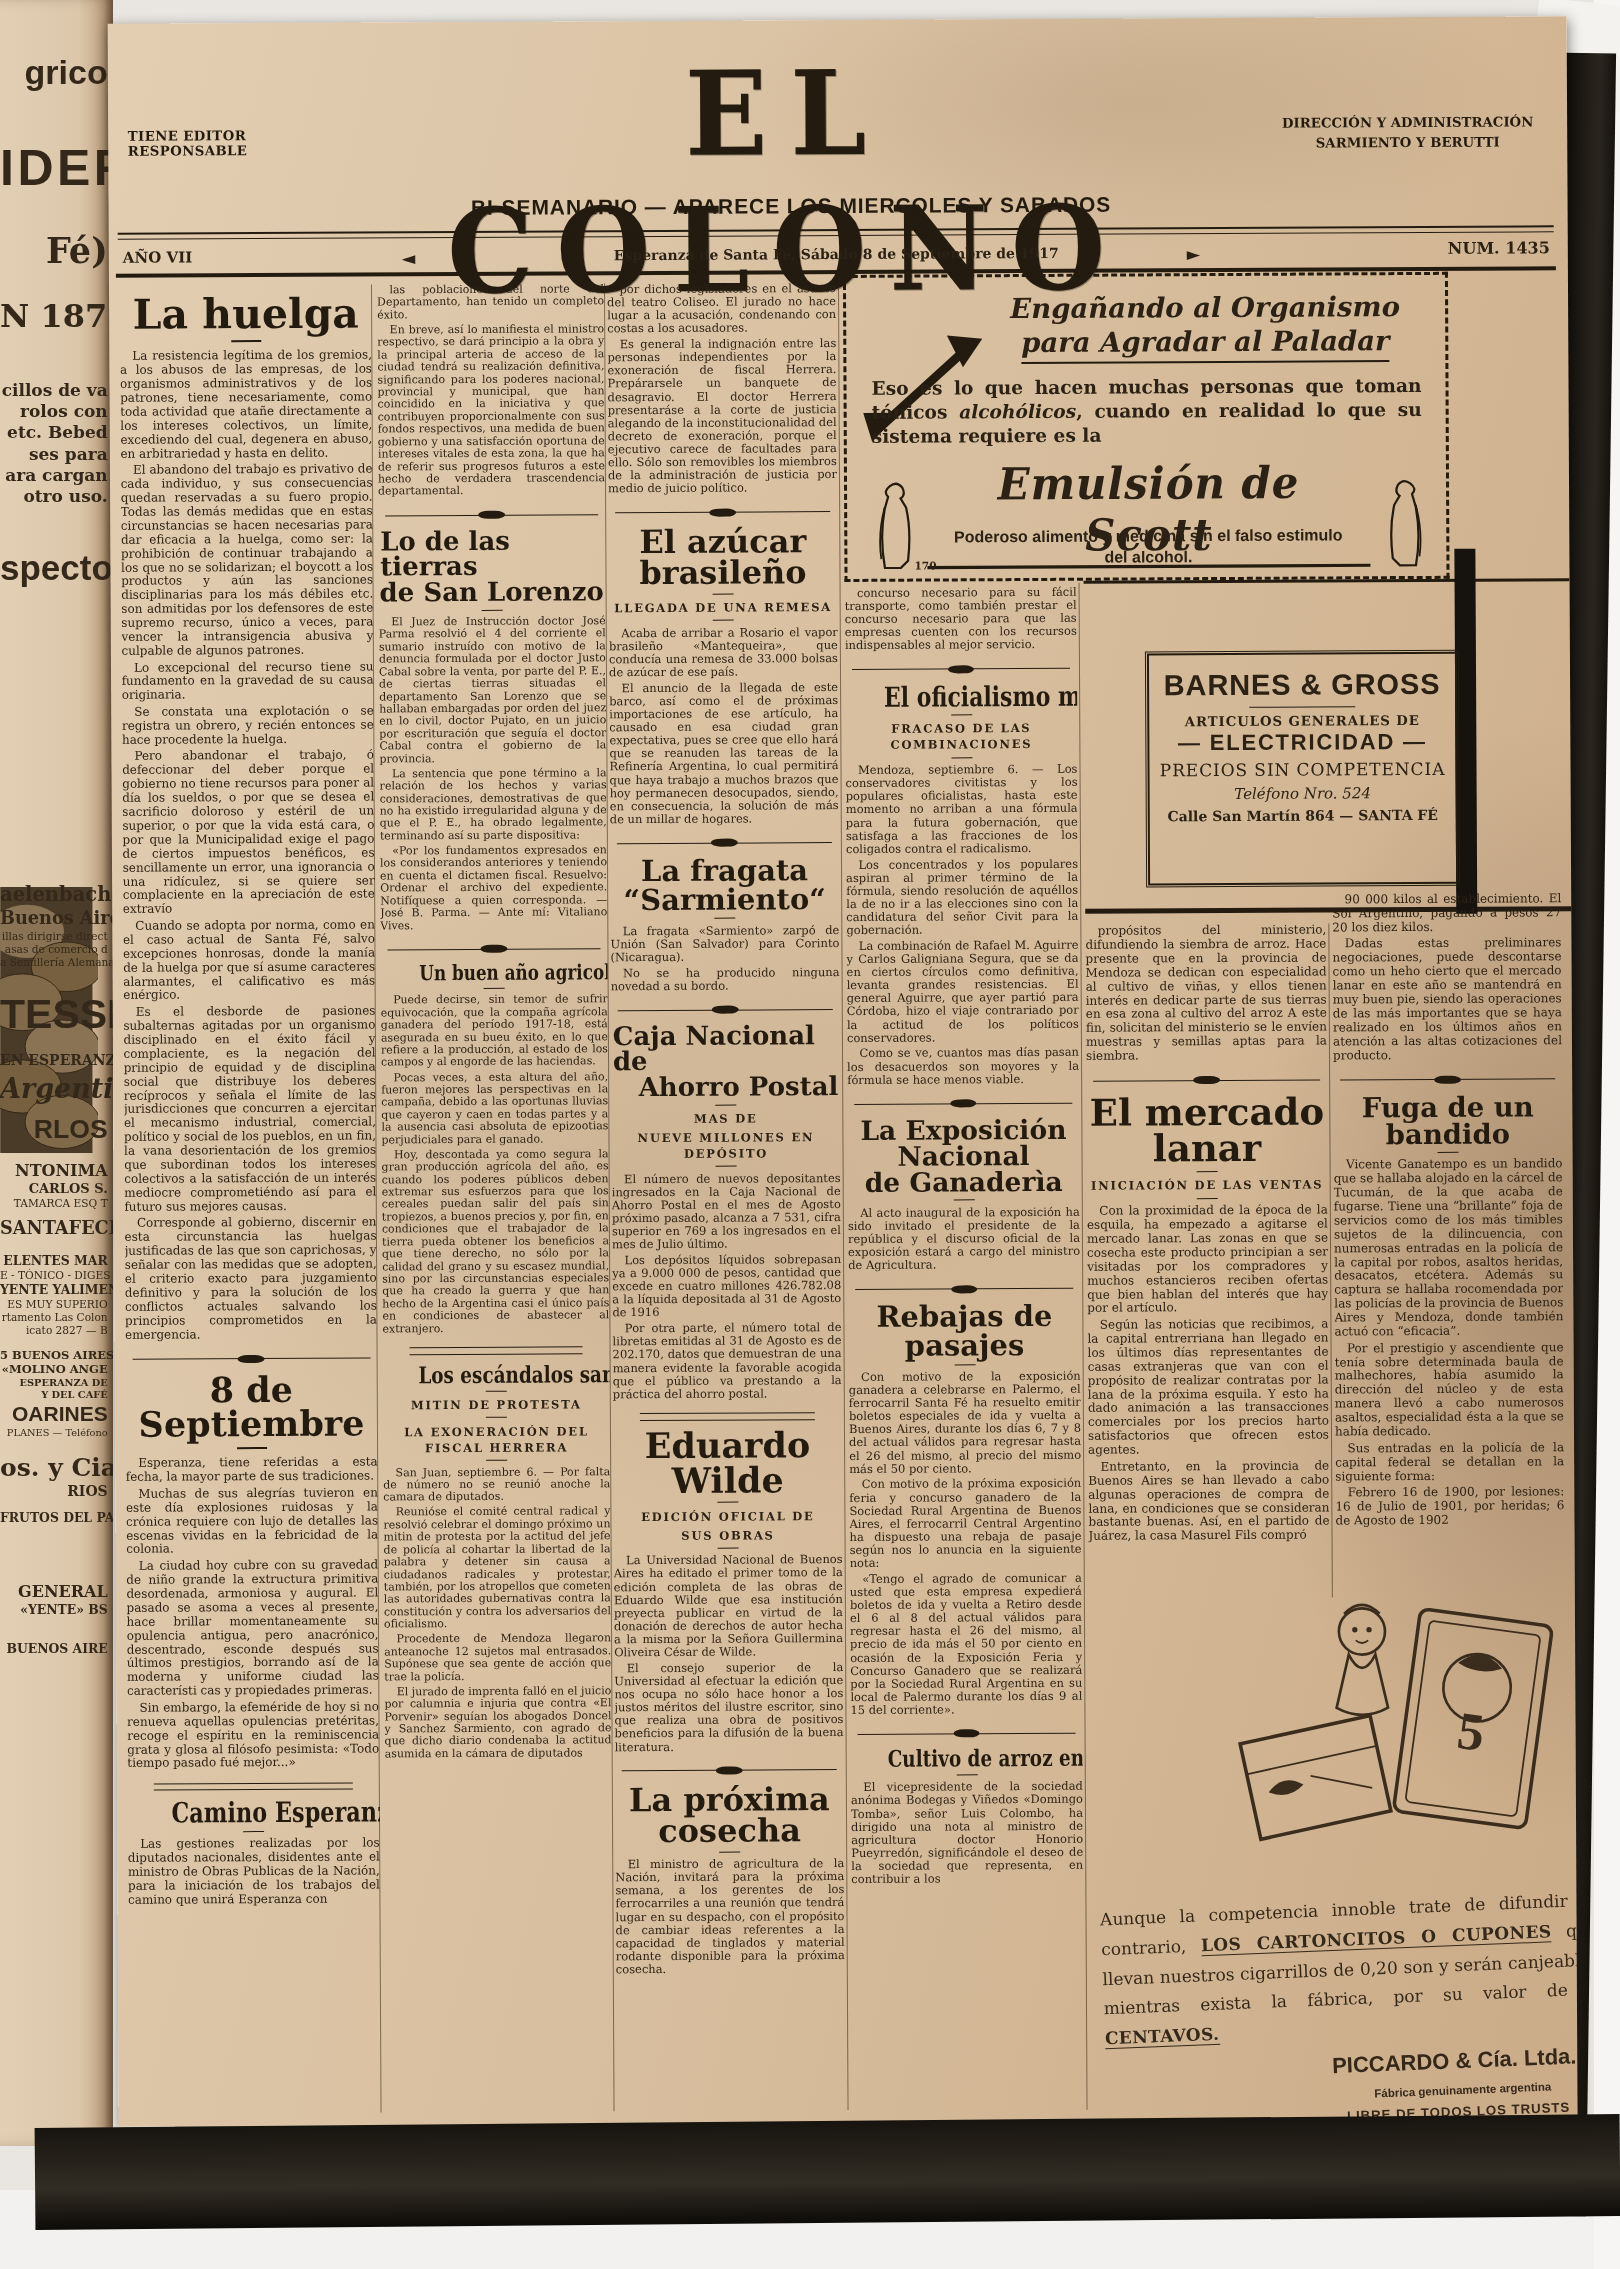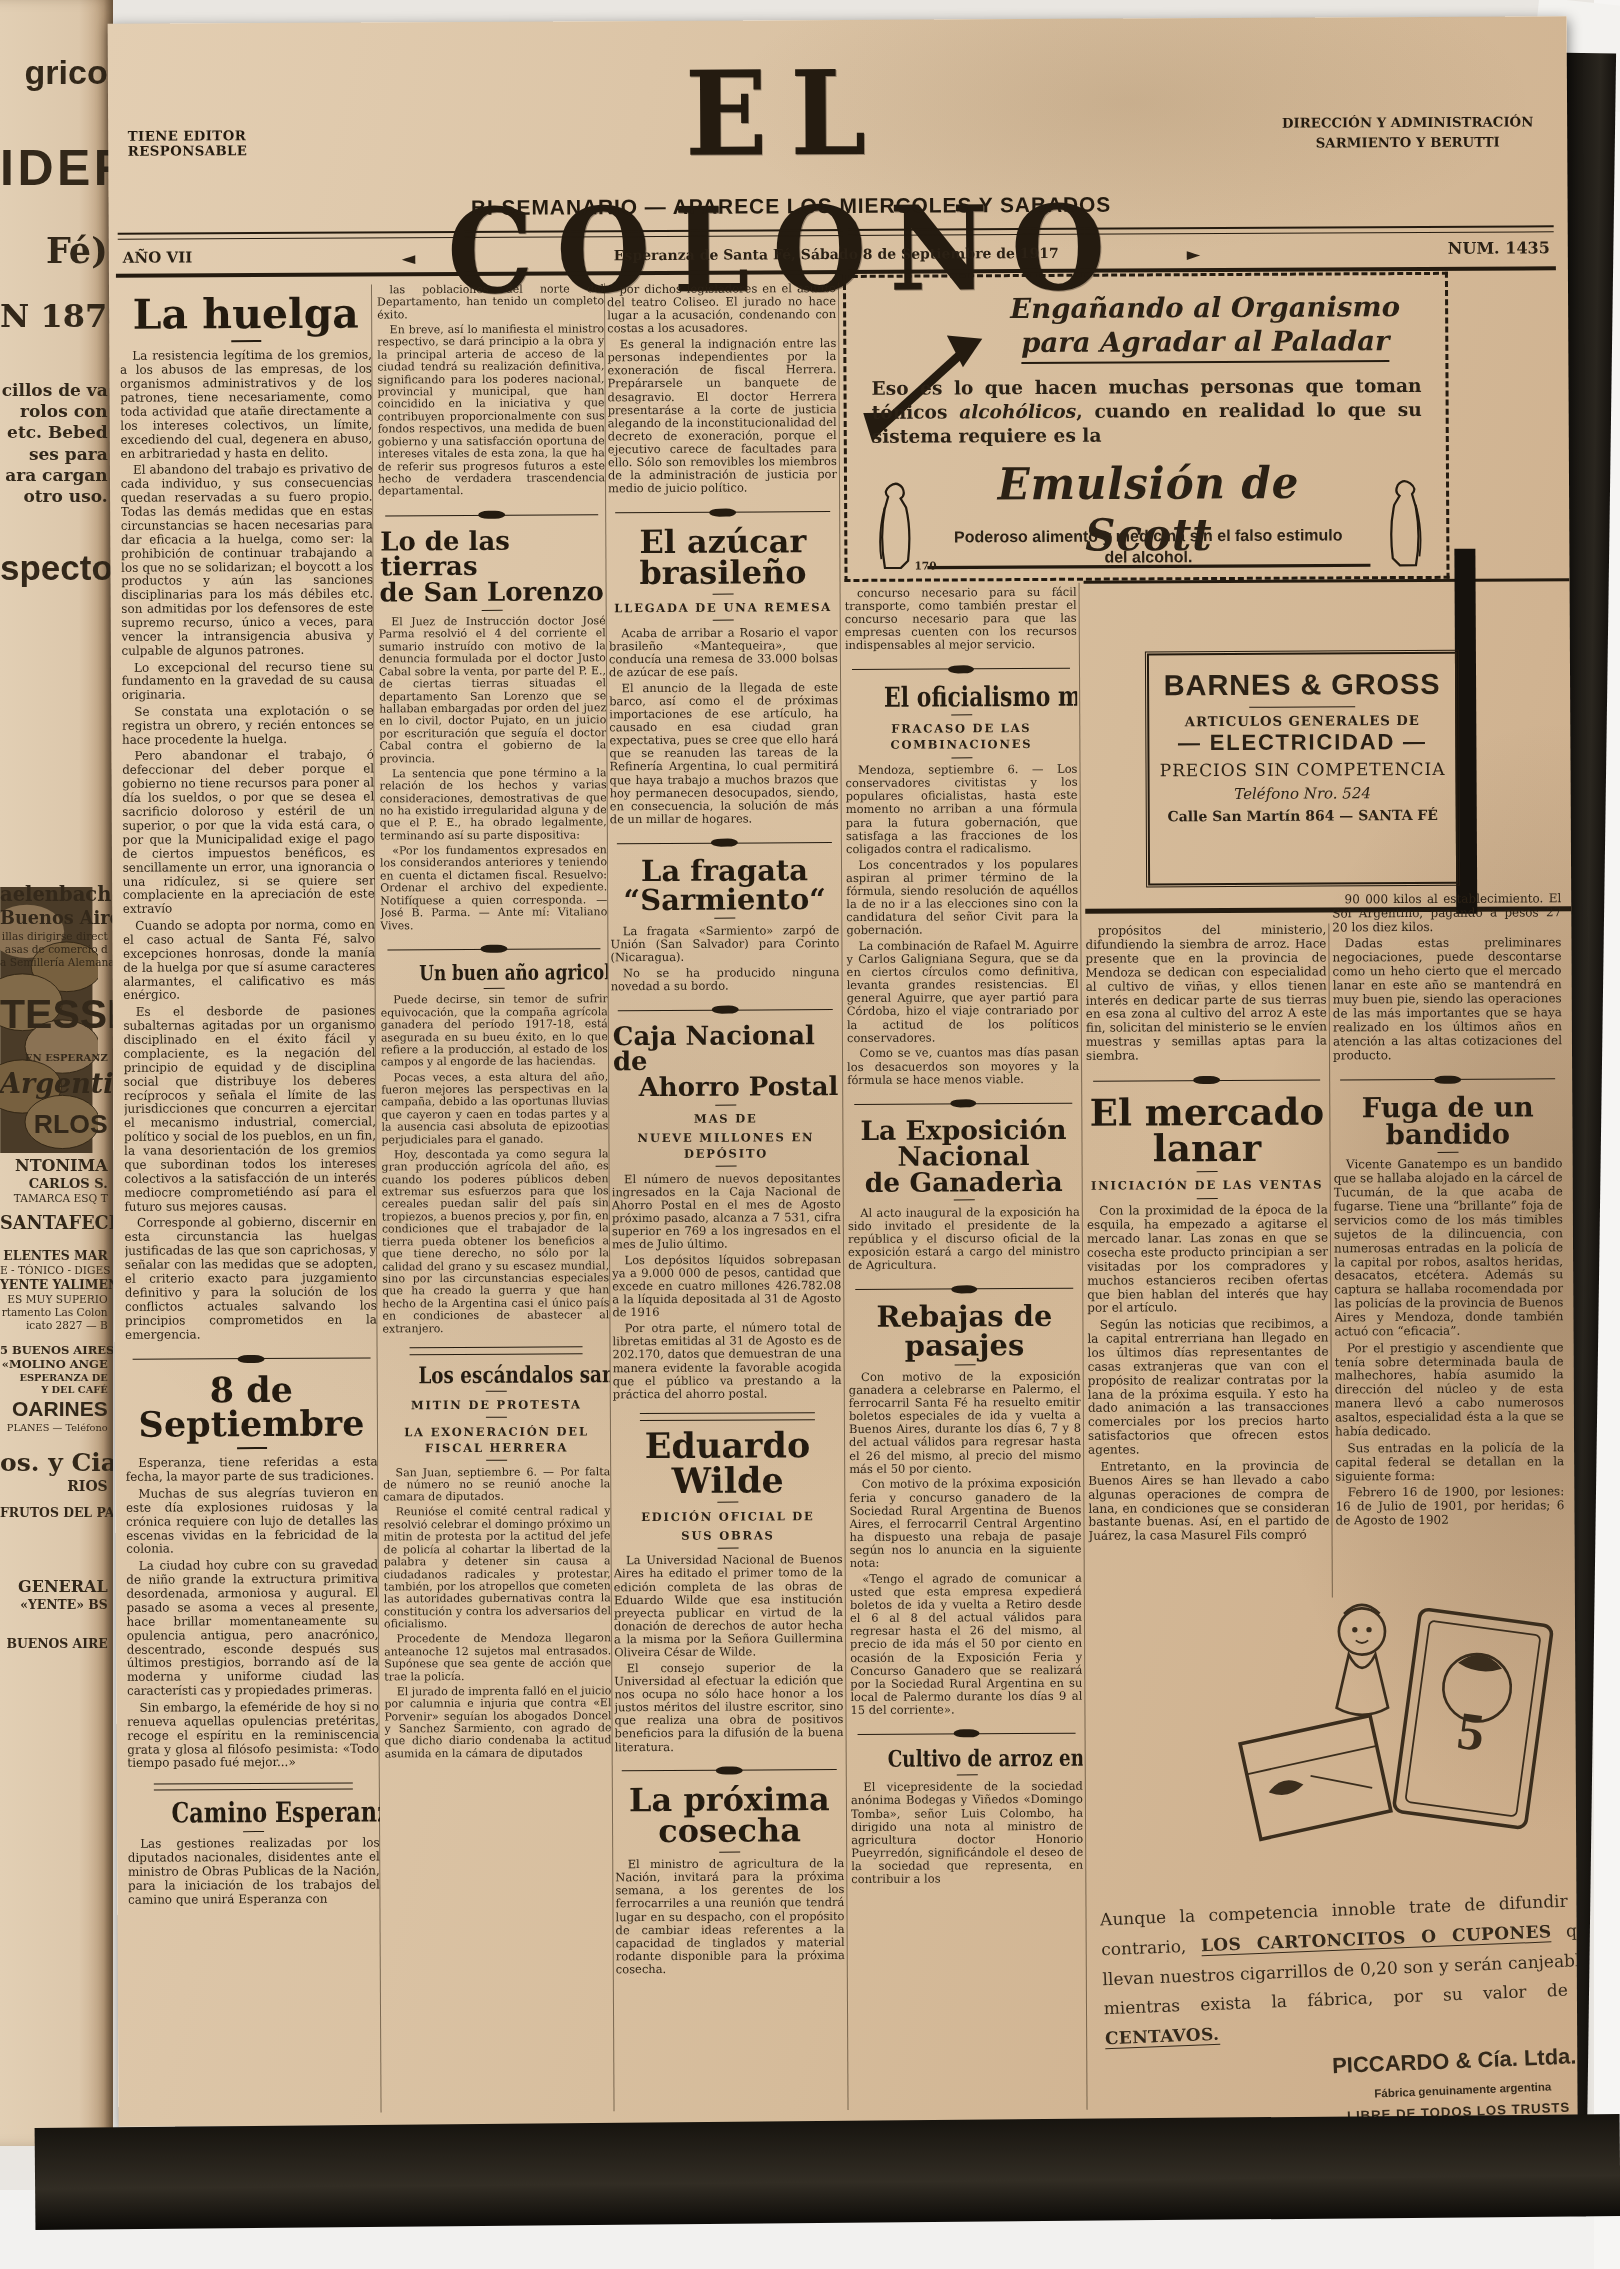--- a/index.html
+++ b/index.html
@@ -31,21 +31,21 @@
   .frag:nth-child(1){font-size:34px;font-family:"Liberation Sans",sans-serif;margin-top:51px;}
   .frag:nth-child(2){font-size:50px;font-family:"Liberation Sans",sans-serif;letter-spacing:3.5px;margin-top:43px;}
   .frag:nth-child(3){font-size:35px;margin-top:30px;}
   .frag:nth-child(4){font-size:32px;margin-top:23px;}
   .frag:nth-child(5){margin-top:44px;}
   .frag:nth-child(11){font-size:35px;font-family:"Liberation Sans",sans-serif;margin-top:39px;}
   .frag:nth-child(12){margin-top:293px;font-size:19.5px;}
   .frag:nth-child(13){font-size:17.7px;}
   .frag:nth-child(14),.frag:nth-child(15),.frag:nth-child(16){font-size:10.6px;font-weight:normal;}
   .frag:nth-child(17){font-size:41px;margin-top:19.5px;font-family:"Liberation Sans",sans-serif;}
-  .frag:nth-child(18){font-size:10px;margin-top:12.4px;}
+  .frag:nth-child(18){font-size:14px;margin-top:12.4px;}
   .frag:nth-child(19){font-size:27px;font-style:italic;margin-top:2px;}
   .frag:nth-child(20){font-size:26.6px;margin-top:7px;font-family:"Liberation Sans",sans-serif;}
   .frag:nth-child(21){font-size:16px;margin-top:15px;}
   .frag:nth-child(22){font-size:13px;}
   .frag:nth-child(23){font-size:10.6px;font-weight:normal;}
   .frag:nth-child(24){font-size:17.7px;margin-top:7px;}
   .frag:nth-child(25){font-size:12.4px;margin-top:14px;}
   .frag:nth-child(26){font-size:10.6px;font-weight:normal;}
   .frag:nth-child(27){font-size:12.4px;}
   .frag:nth-child(28),.frag:nth-child(29),.frag:nth-child(30){font-size:10.6px;font-weight:normal;}

